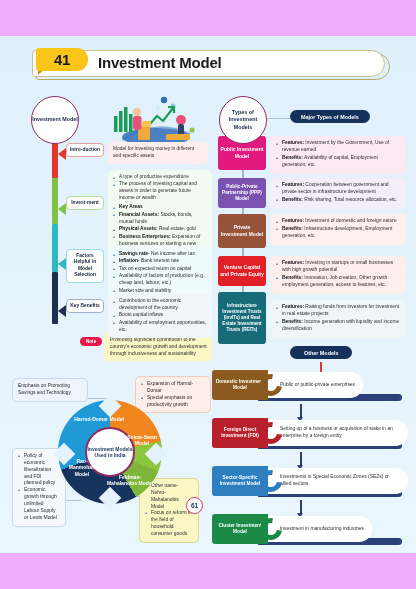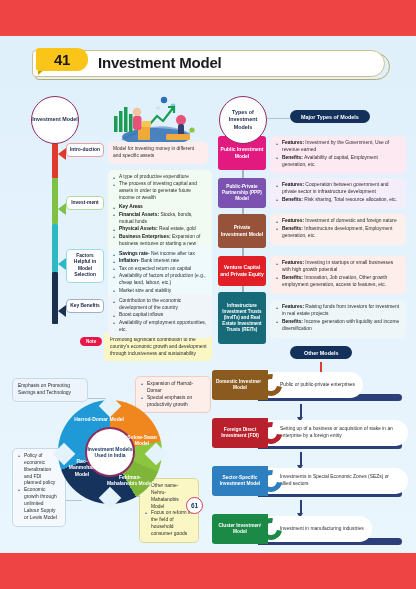--- a/index.html
+++ b/index.html
@@ -5,21 +5,21 @@
   * { box-sizing: border-box; margin: 0; padding: 0; }
   body {
     width: 416px; height: 589px;
     background: #ffffff;
     font-family: "Liberation Sans", sans-serif;
     overflow: hidden;
     position: relative;
   }
   #page {
     position: absolute; inset: 0;
-    background: #ef4444;
+    background: #f0abfc;
   }
   .canvas {
     position: absolute;
     left: 0; top: 36px;
     width: 416px; height: 517px;
     background: linear-gradient(180deg,#dff0fb 0%, #e4f2fc 40%, #eaf6fd 100%);
   }
 
   
   .header-wrap {

